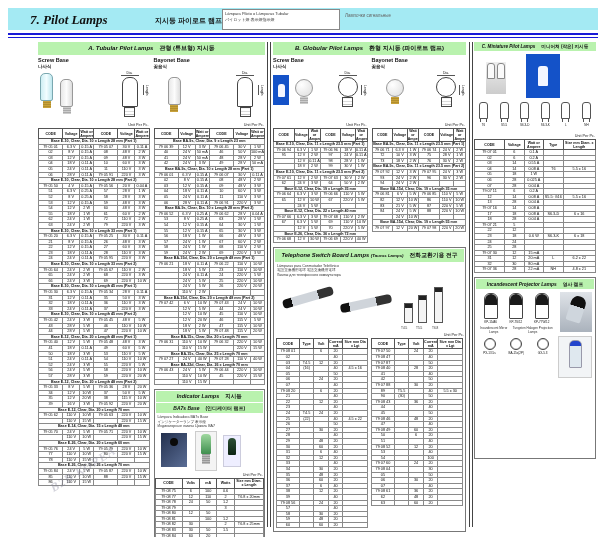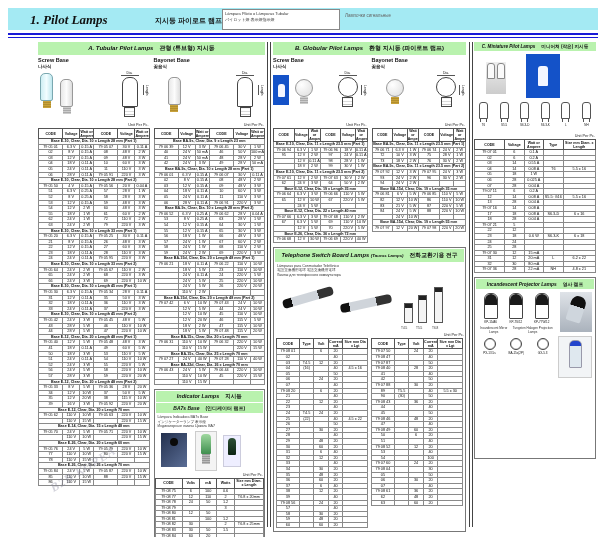--- a/index.html
+++ b/index.html
@@ -112,21 +112,21 @@
   
   .wm{position:absolute;left:46px;top:462px;transform:rotate(-32deg);
       font:italic bold 12px "Liberation Serif",serif;color:rgba(125,125,150,0.35);letter-spacing:1px;}
 </style>
 </head>
 <body>
 
 <div>
 
   <div class="band"></div>
-  <div class="pg-title">1. Pilot Lamps</div>
+  <div class="pg-title">7. Pilot Lamps</div>
   <div class="pg-title-kr">지시등 파이로트 램프</div>
   <div class="hbox">
     <div>Lámpara Piloto o Lámparas Tubular</div>
     <div>パイロット燈 表示燈指示燈</div>
   </div>
   <div class="hnote">Лампочки сигнальные</div>
   <div class="blue-rule"></div>
   <div class="vsep vsep1"></div>
   <div class="vsep vsep2"></div>
 

